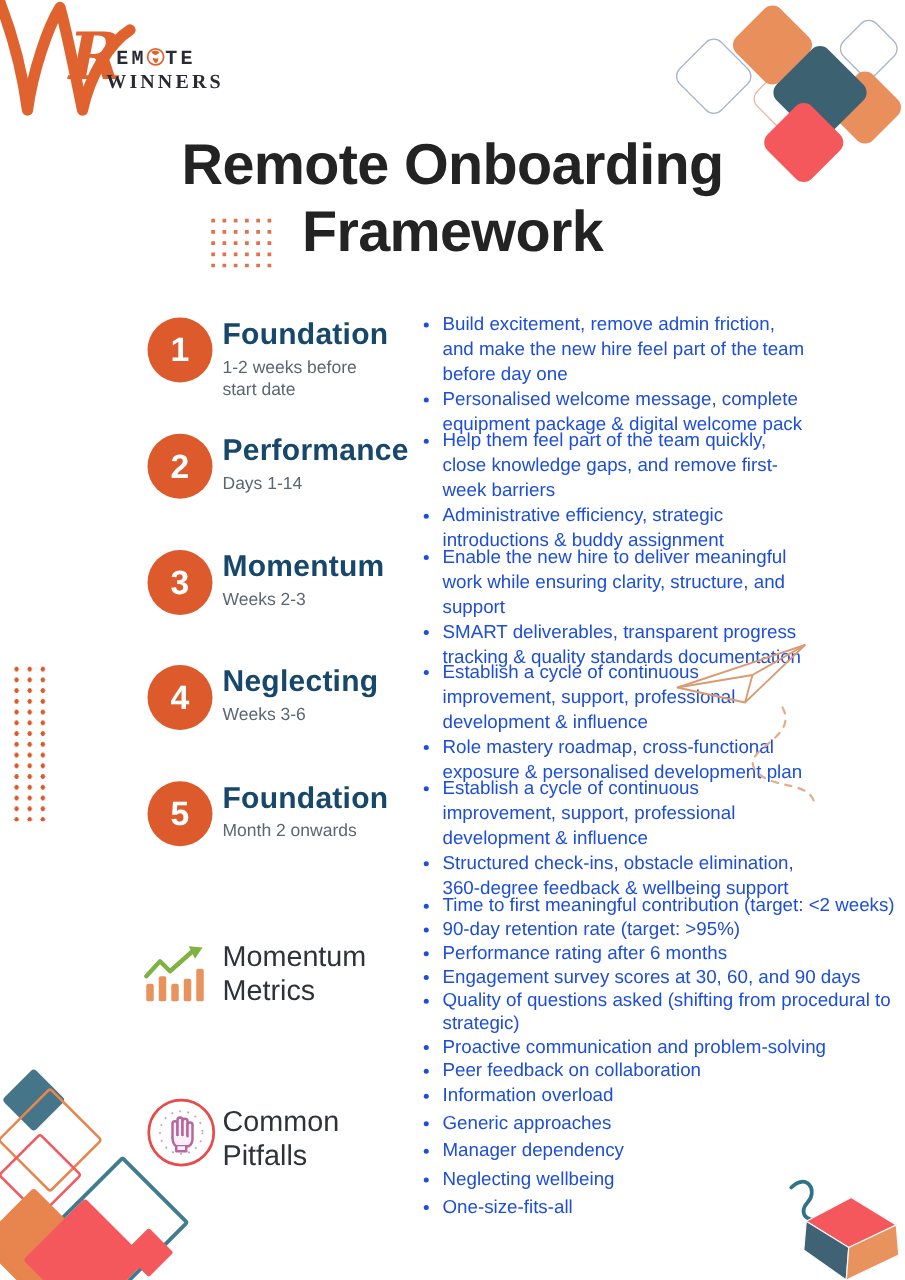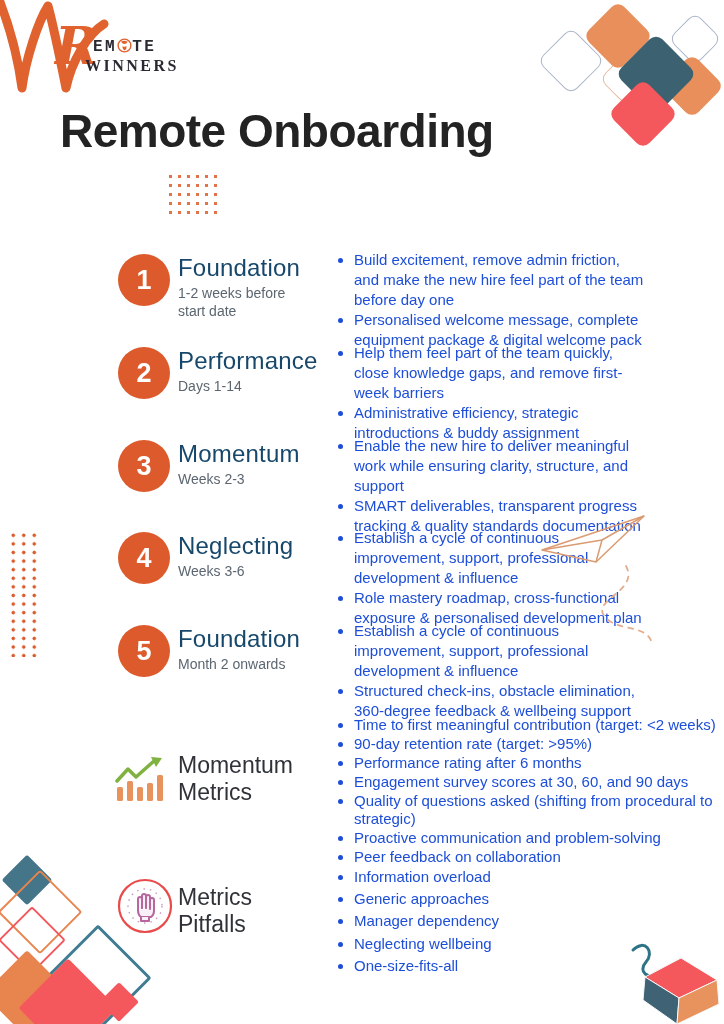--- a/index.html
+++ b/index.html
@@ -13,37 +13,37 @@
     position:absolute;left:0;top:-6px;font-family:"DejaVu Serif",serif;
     font-style:italic;font-size:52px;color:#E0622F;font-weight:bold;line-height:1;
   }
   .logo-line1{position:absolute;left:38px;top:12px;font-family:Liberation Mono, monospace;
     font-size:16px;letter-spacing:2.5px;color:#2A2A33;font-weight:bold;white-space:nowrap;}
   .logo-line2{position:absolute;left:30px;top:31px;font-family:"Liberation Serif",serif;
     font-size:16px;letter-spacing:2.5px;color:#2A2A33;font-weight:bold;white-space:nowrap;}
   .globe{display:inline-block;vertical-align:-2px;}
   
   .title{
-    position:absolute;left:60px;top:104px;width:604px;margin:0;text-align:left;
+    position:absolute;left:60px;top:104px;width:604px;margin:0;text-align:center;
     font-size:46px;font-weight:bold;color:#232323;line-height:1.18;letter-spacing:-0.5px;
   }
   .title-dots{
     position:absolute;left:166px;top:172px;width:52px;height:42px;
     background-image:radial-gradient(circle,#DC5A2B 1.6px,rgba(220,90,43,0) 1.8px);
     background-size:9px 9px;opacity:.85;
   }
   
   .phase{position:absolute;left:0;width:724px;}
   .phase-num{
     position:absolute;left:118px;top:4px;width:52px;height:52px;border-radius:50%;
     background:#DC5A2B;color:#ffffff;font-size:27px;font-weight:bold;
     display:flex;align-items:center;justify-content:center;
   }
   .phase-title{position:absolute;left:178px;top:4px;margin:0;font-size:24px;
-    font-weight:normal;color:#17486B;letter-spacing:.2px;}
+    font-weight:bold;color:#17486B;letter-spacing:.2px;}
   .phase-time{position:absolute;left:178px;top:34px;margin:0;font-size:14px;
     color:#5C6670;width:130px;line-height:1.3;}
   ul.bullets{margin:0;padding:0 0 0 16px;color:#3D3D3D;}
   ul.bullets li{font-size:15px;line-height:1.34;color:#1d4ed8;}
   .phase .bullets{position:absolute;left:338px;top:0;width:292px;}
   
   .special{position:absolute;left:0;width:724px;}
   .special .bullets{position:absolute;left:338px;top:0;width:372px;}
   .special .bullets li{line-height:1.26;}
   .special-title{position:absolute;left:178px;margin:0;font-size:23px;
@@ -91,20 +91,21 @@
     <div class="dmd rnd" style="left:676px;top:20px;width:36px;height:36px;border:1.5px solid #A8B4C8;"></div>
     <div class="dmd rnd" style="left:607px;top:60px;width:36px;height:36px;border:1px solid #E5B9A0;"></div>
     <div class="dmd rnd" style="left:593px;top:11px;width:50px;height:50px;background:#E88F5C;"></div>
     <div class="dmd rnd" style="left:669px;top:63px;width:46px;height:46px;background:#E88F5C;"></div>
     <div class="dmd rnd" style="left:627px;top:45px;width:58px;height:58px;background:#3C6272;"></div>
     <div class="dmd rnd" style="left:618px;top:89px;width:50px;height:50px;background:#F4575C;"></div>
   </div>
 
   <h1 class="title">
     <span>Remote Onboarding</span><br>
+    <span>Framework</span>
   </h1>
   <div class="title-dots"></div>
 
   <div class="phase" style="top:250px">
     <div class="phase-num">1</div>
     <h2 class="phase-title">Foundation</h2>
     <p class="phase-time">1-2 weeks before start date</p>
     <ul class="bullets">
       <li>Build excitement, remove admin friction, and make the new hire feel part of the team before day one</li>
       <li>Personalised welcome message, complete equipment package &amp; digital welcome pack</li>
@@ -178,21 +179,21 @@
       <circle cx="30" cy="30" r="26" fill="#ffffff" stroke="#E84B4B" stroke-width="2.2"></circle>
       <circle cx="30" cy="30" r="17" fill="none" stroke="#C79AC0" stroke-width="1.4" stroke-dasharray="1.5,5"></circle>
       <g stroke="#B8679E" stroke-width="2" fill="#F9EFF6" stroke-linecap="round" stroke-linejoin="round">
         <path d="M23,34 V23 a2,2 0 0 1 4,0 V32"></path>
         <path d="M27,32 V20 a2,2 0 0 1 4,0 V32"></path>
         <path d="M31,32 V21 a2,2 0 0 1 4,0 V33"></path>
         <path d="M35,33 V24 a2,2 0 0 1 4,0 V35 q0,4 -3,6 h-10 q-3,-2 -3,-7"></path>
         <path d="M26,41 v4 h8 v-4"></path>
       </g>
     </svg>
-    <h2 class="special-title" style="top:20px">Metrics Pitfalls</h2>
+    <h2 class="special-title" style="top:20px">Common Pitfalls</h2>
     <ul class="bullets" style="top:2px">
       <li>Information overload</li>
       <li>Generic approaches</li>
       <li>Manager dependency</li>
       <li>Neglecting wellbeing</li>
       <li>One-size-fits-all</li>
     </ul>
   </div>
 
 

